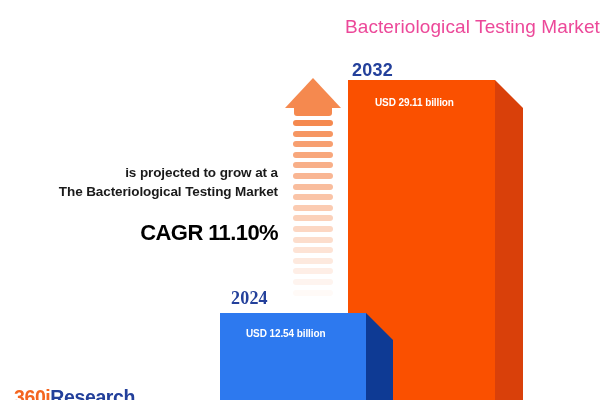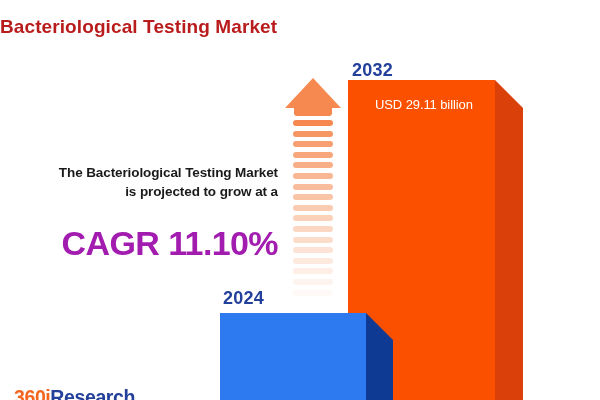--- a/index.html
+++ b/index.html
@@ -20,47 +20,47 @@
     background: #ffffff;
     overflow: hidden;
   }
 
   
   .chart-title {
     position: absolute;
     left: 0;
     top: 16px;
     width: 600px;
-    text-align: left;
+    text-align: right;
     font-size: 19px;
-    font-weight: bold;
-    color: #b91c1c;
+    font-weight: normal;
+    color: #ec4899;
     letter-spacing: 0.1px;
   }
 
   
   .statement {
     position: absolute;
     left: 16px;
     top: 163px;
     width: 262px;
     text-align: right;
   }
   .statement-line {
     font-size: 13.5px;
     font-weight: bold;
     color: #1A1A1A;
     line-height: 19px;
     letter-spacing: -0.1px;
   }
   .cagr-value {
-    margin-top: 25px;
-    font-size: 34px;
-    font-weight: bold;
-    color: #a21caf;
+    margin-top: 15px;
+    font-size: 22px;
+    font-weight: bold;
+    color: #000000;
     letter-spacing: -0.6px;
     line-height: 34px;
   }
 
   
   .logo {
     position: absolute;
     left: 14px;
     top: 386px;
     font-size: 19.5px;
@@ -118,22 +118,22 @@
     left: 0;
     top: 0;
   }
   .bar-side {
     position: absolute;
     top: 0;
   }
   .bar-value {
     position: absolute;
     color: #ffffff;
-    font-size: 13px;
-    font-weight: normal;
+    font-size: 10px;
+    font-weight: bold;
     letter-spacing: -0.1px;
     white-space: nowrap;
   }
   .bar-year {
     position: absolute;
     color: #23409B;
     font-size: 18px;
     font-weight: bold;
     letter-spacing: 0.2px;
   }
@@ -148,33 +148,33 @@
   #year-2032 { left: 352px; top: 60px; }
   #value-2032 { left: 375px; top: 97px; }
 
   
   #bar-2024 { left: 220px; top: 313px; width: 173px; height: 87px; }
   #bar-2024 .bar-face { width: 146px; height: 87px; background: #2D79EF; }
   #bar-2024 .bar-side {
     left: 146px; width: 27px; height: 87px; background: #0E3A94;
     clip-path: polygon(0 0, 100% 27px, 100% 100%, 0 100%);
   }
-  #year-2024 { left: 223px; top: 288px; }
+  #year-2024 { left: 231px; top: 288px; font-family: Liberation Serif, serif; }
   #value-2024 { left: 246px; top: 328px; }
 </style>
 </head>
 <body>
 
 <div id="infographic">
 
   <div class="chart-title">Bacteriological Testing Market</div>
 
   <div class="statement">
+    <div class="statement-line">is projected to grow at a</div>
     <div class="statement-line">The Bacteriological Testing Market</div>
-    <div class="statement-line">is projected to grow at a</div>
     <div class="cagr-value">CAGR 11.10%</div>
   </div>
 
   <div class="logo">
     <span class="logo-360i">360i</span><span class="logo-research">Research</span>
   </div>
 
   <div class="arrow-wrap">
     <svg class="arrow-head" viewBox="0 0 56 32">
       <polygon points="28,0 56,30 0,30" fill="#F5894F"></polygon>
@@ -207,14 +207,15 @@
     <div class="bar-side"></div>
   </div>
   <div class="bar-year" id="year-2032">2032</div>
   <div class="bar-value" id="value-2032">USD 29.11 billion</div>
 
   <div class="bar" id="bar-2024">
     <div class="bar-face"></div>
     <div class="bar-side"></div>
   </div>
   <div class="bar-year" id="year-2024">2024</div>
+  <div class="bar-value" id="value-2024">USD 12.54 billion</div>
 
 </div>
 
 </body></html>

